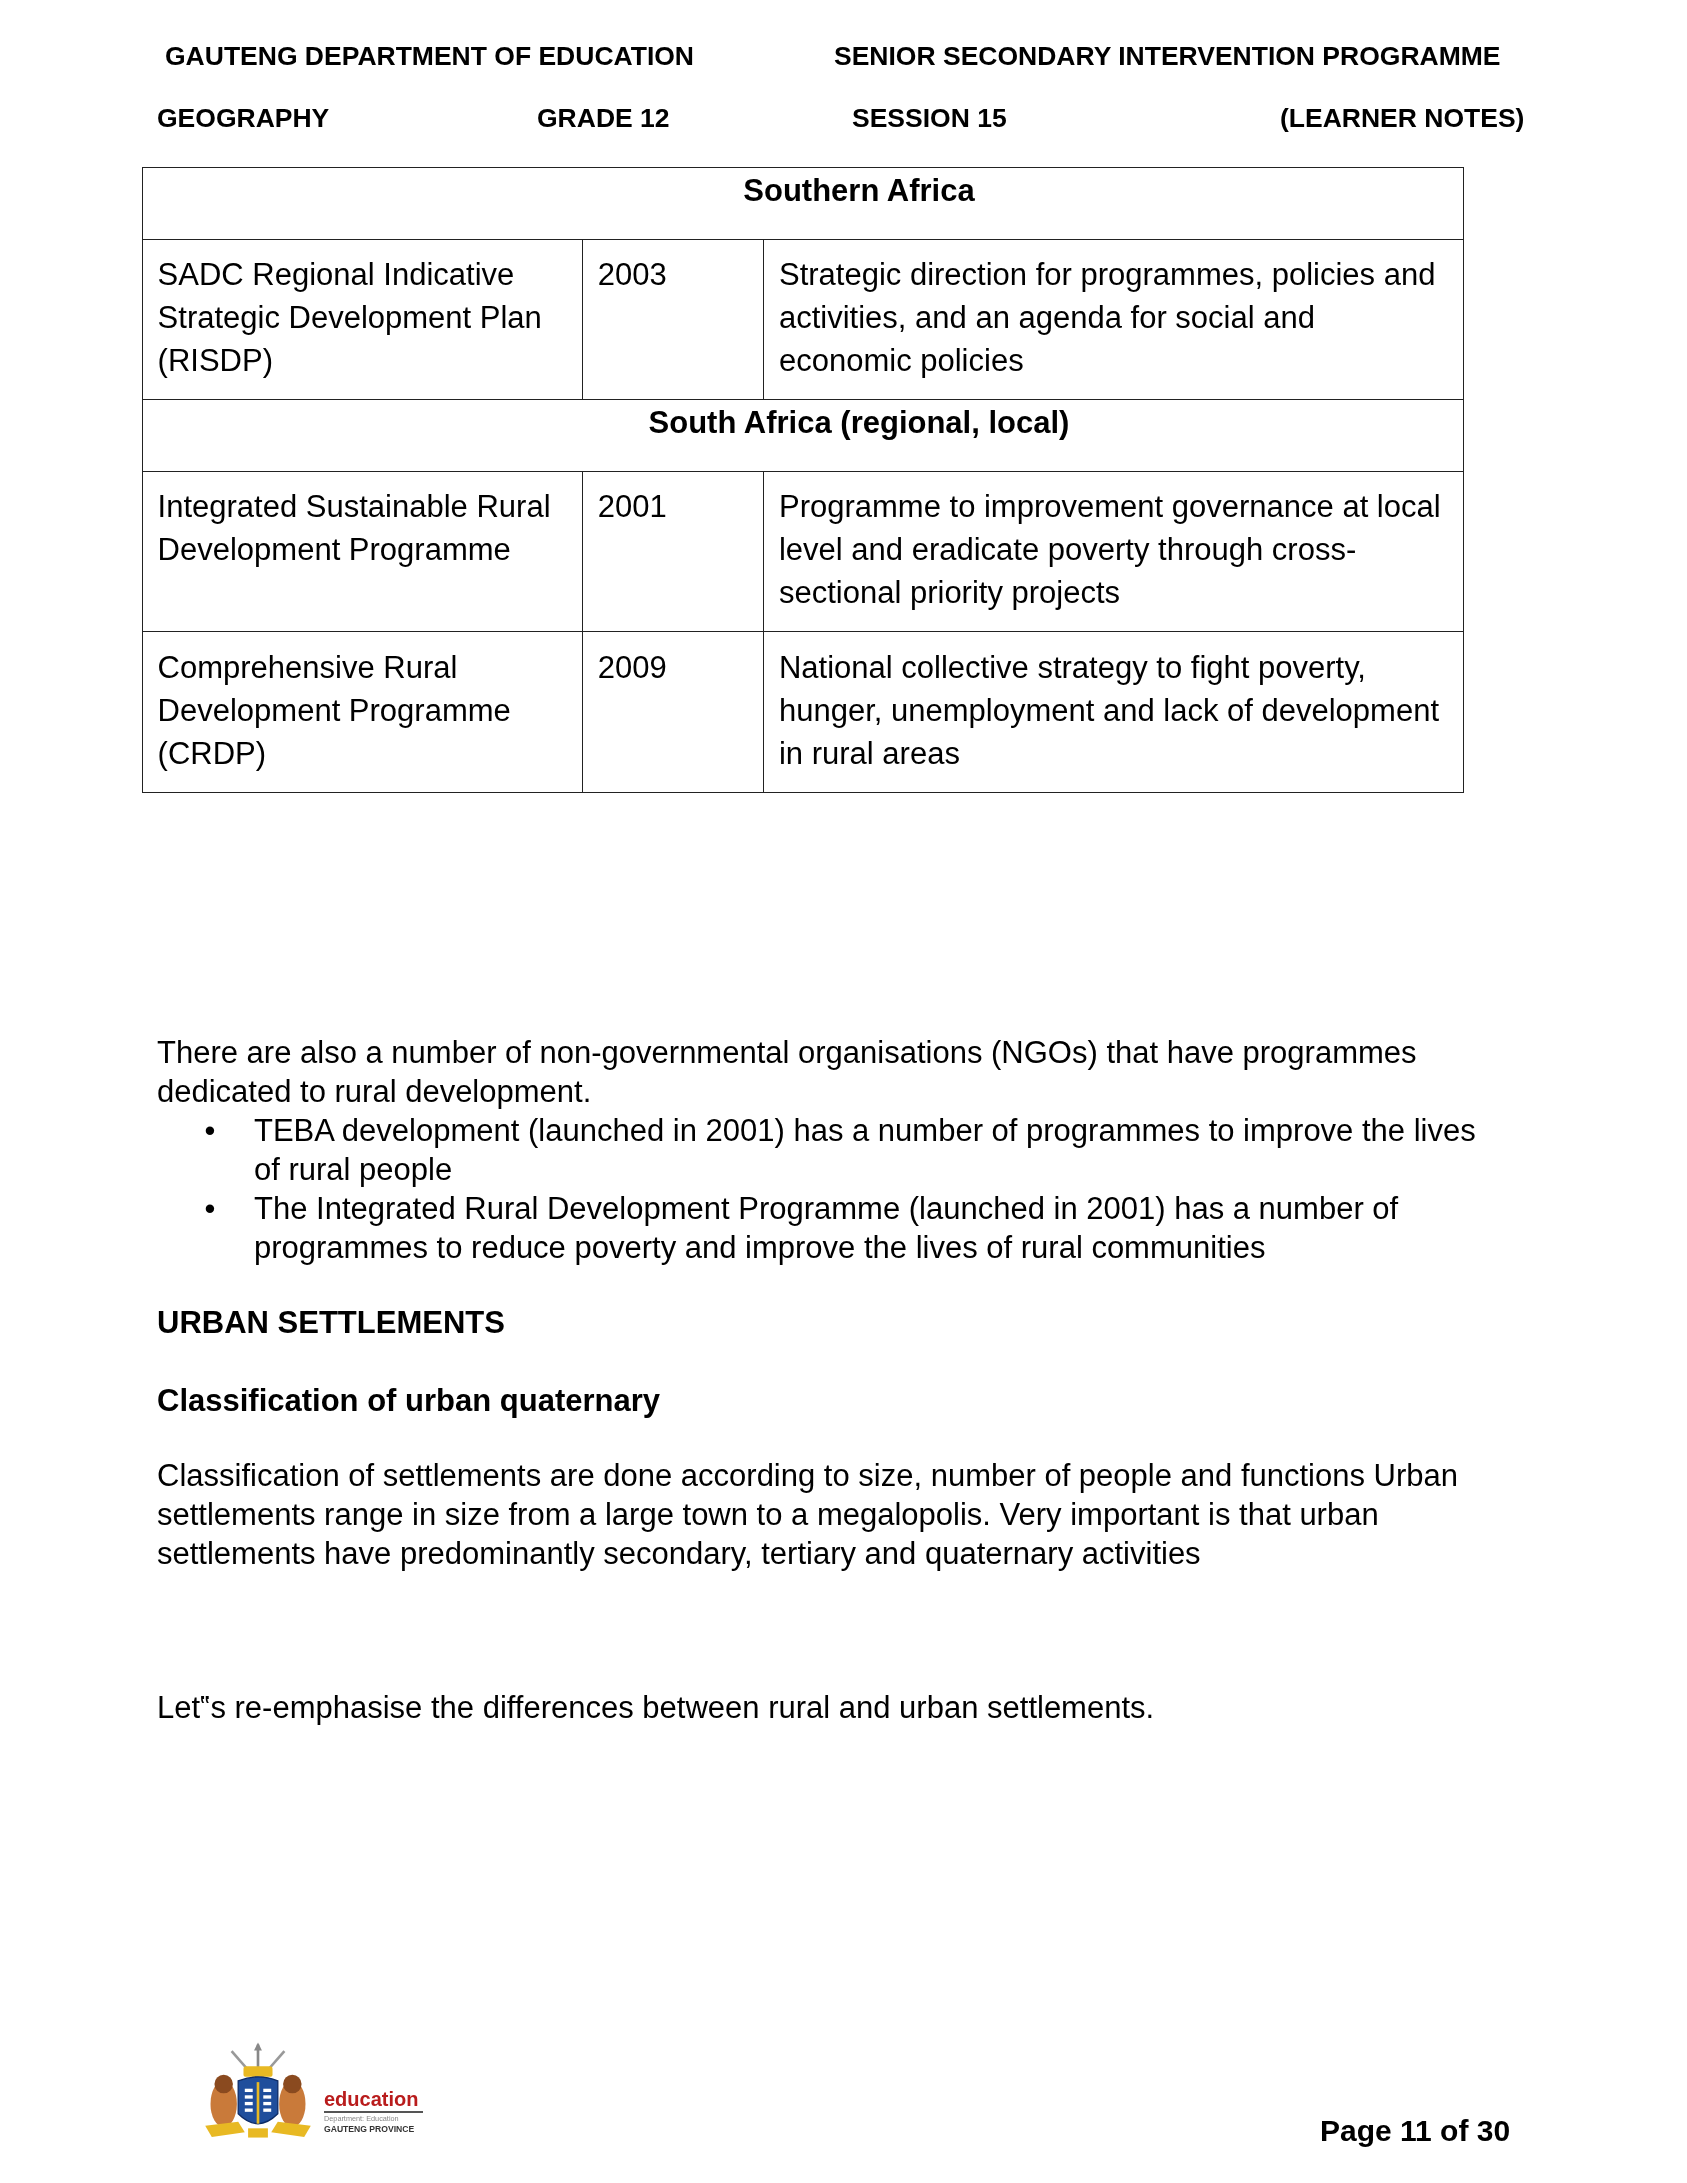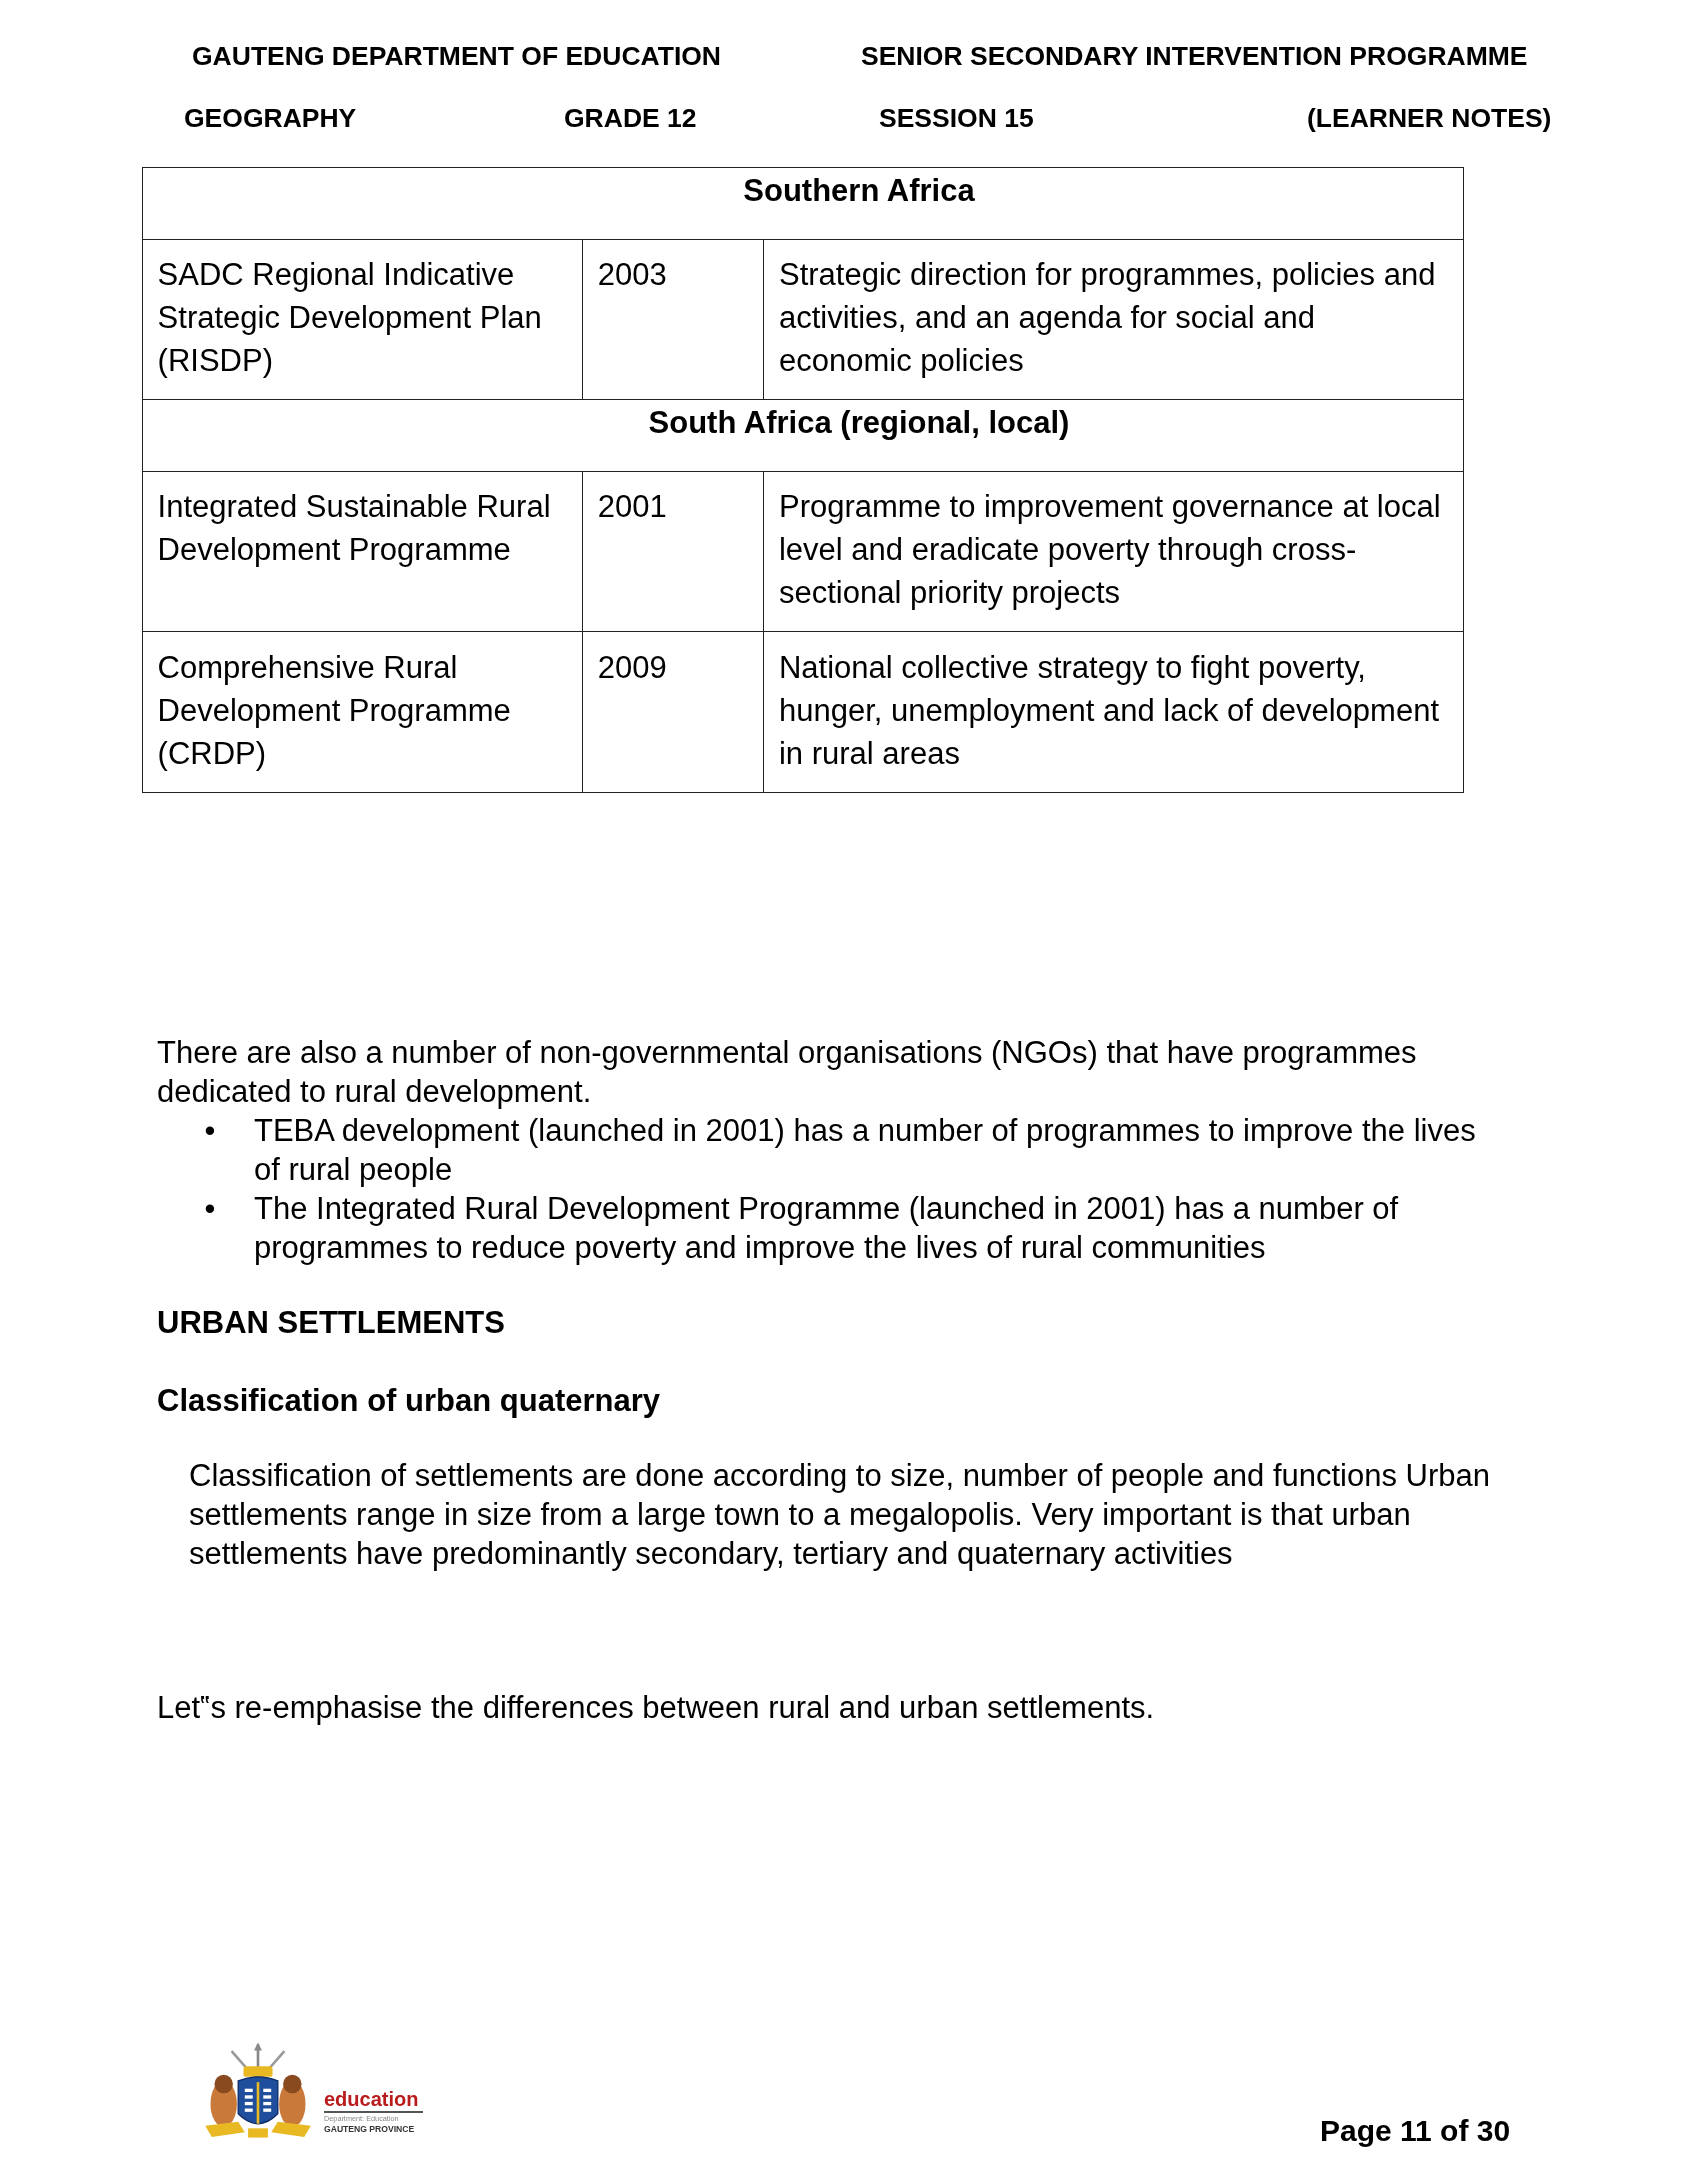--- a/index.html
+++ b/index.html
@@ -1,20 +1,20 @@
 <!DOCTYPE html>
 <html style="font-size:10.6px"><head>
 <meta charset="utf-8">
 <style>
   html, body { margin: 0; padding: 0; background: #ffffff; }
   body {
     width: 1687px; height: 2183px; position: relative; overflow: hidden;
     font-family: "Liberation Sans", sans-serif; color: #000;
   }
-  .hdr { position: absolute; font-weight: bold; font-size: 26.5px; white-space: nowrap; margin-left: 27px; }
+  .hdr { position: absolute; font-weight: bold; font-size: 26.5px; white-space: nowrap; }
   #h-dept { left: 165px; top: 41px; }
   #h-prog { left: 834px; top: 41px; }
   #h-subj { left: 157px; top: 103px; }
   #h-grade { left: 537px; top: 103px; }
   #h-sess { left: 852px; top: 103px; }
   #h-notes { left: 1280px; top: 103px; }
 
   table.prog {
     position: absolute; left: 142px; top: 167px; width: 1322px;
     border-collapse: collapse; font-size: 31px; line-height: 43px;
@@ -36,21 +36,21 @@
   tr.r2 td { height: 146px; }
   tr.r3 td { height: 146px; }
 
   .body { position: absolute; left: 157px; width: 1376px; font-size: 31px; line-height: 39px; }
   #ngo-para { top: 1033px; }
   ul.bullets { position: absolute; left: 198px; top: 1111px; margin: 0; padding: 0; list-style: none; width: 1297px; font-size: 31px; line-height: 39px; }
   ul.bullets li { position: relative; padding-left: 56px; margin-bottom: 0; }
   ul.bullets li .dot { position: absolute; left: 6.6px; top: 0; }
   #urban-h { position: absolute; left: 157px; top: 1305px; font-weight: bold; font-size: 31px; }
   #class-h { position: absolute; left: 157px; top: 1383px; font-weight: bold; font-size: 31px; }
-  #class-para { top: 1456px; margin-left: 32px; }
+  #class-para { top: 1456px; }
   #lets-para { top: 1688px; }
 
   .logo { position: absolute; left: 192px; top: 2041px; width: 265px; height: 106px; }
   .logo-text { position: absolute; left: 324px; top: 2089px; }
   .logo-edu { font-weight: bold; font-size: 20px; color: #b91c1c; line-height: 21px; }
   .logo-line { width: 99px; height: 2px; background: #555; margin: 1.3px 0 2px; }
   .logo-dept { font-size: 7.3px; color: #888; line-height: 8.6px; }
   .logo-prov { font-weight: bold; font-size: 8.6px; color: #333; line-height: 10.6px; }
   #page-num { position: absolute; left: 1320px; top: 2114px; font-weight: bold; font-size: 30px; }
 </style>

